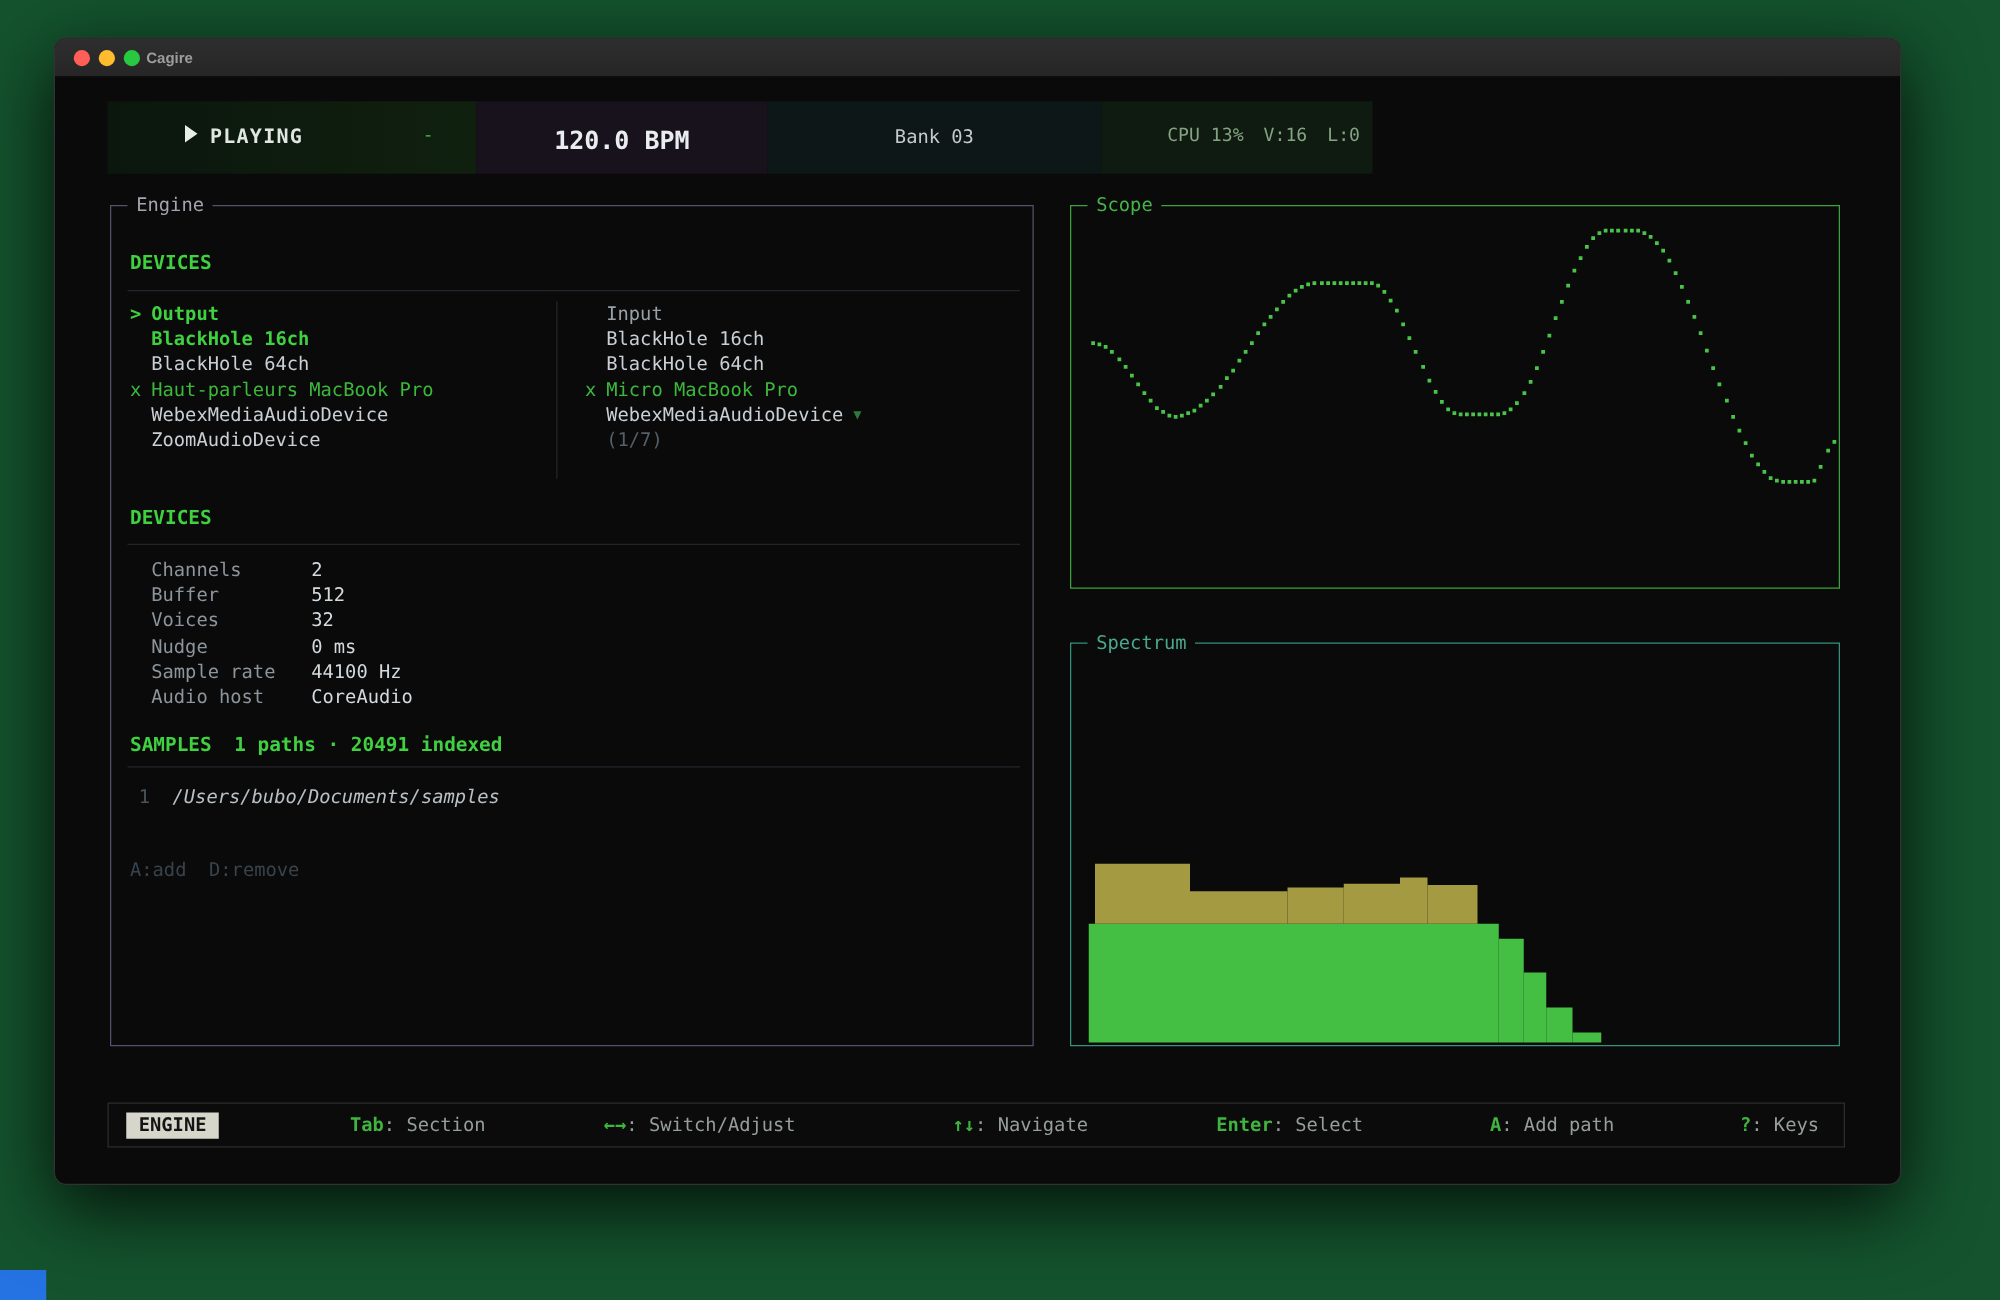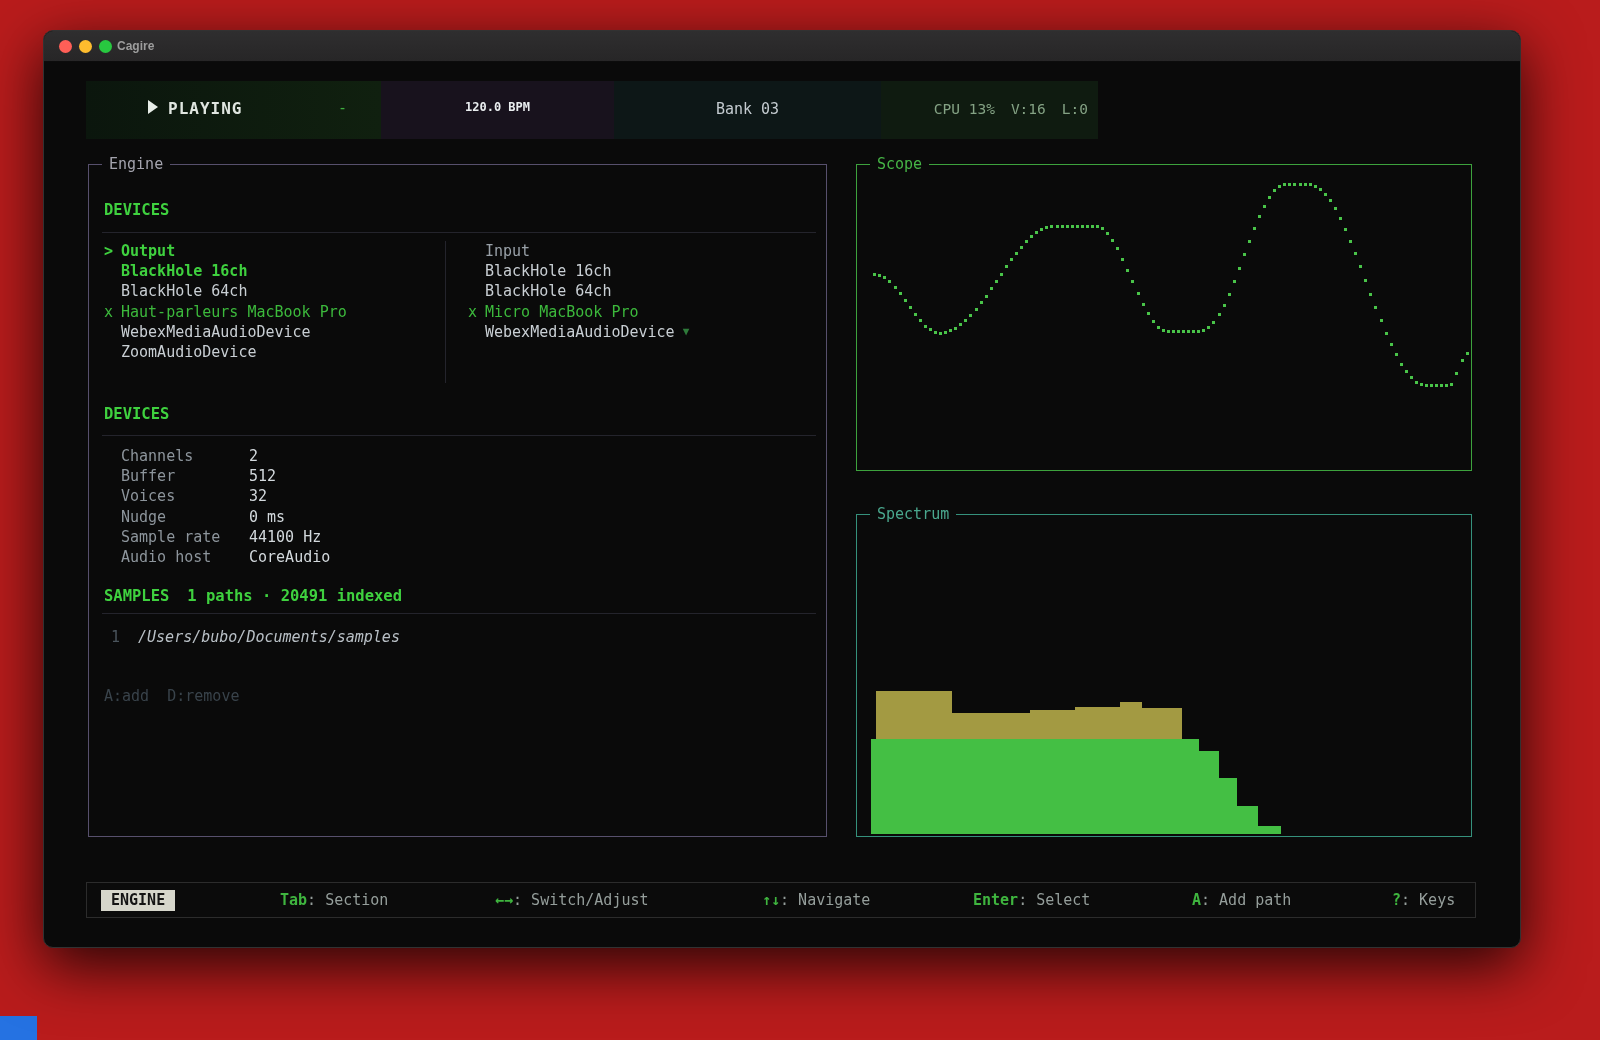--- a/index.html
+++ b/index.html
@@ -1,19 +1,19 @@
 <!DOCTYPE html>
 <html><head>
 <meta charset="utf-8">
 <style>
   html,body{margin:0;padding:0;background:#000;width:1600px;height:1040px;overflow:hidden;
     font-family:"DejaVu Sans Mono", monospace;}
   *{box-sizing:border-box;}
 
-  .desktop{position:absolute;inset:0;background:#b91c1c;}
+  .desktop{position:absolute;inset:0;background:#14532d;}
   .desktop-fragment{position:absolute;left:0;top:1016px;width:37px;height:24px;background:#2572e2;}
 
   .window{position:absolute;left:43px;top:30px;width:1478px;height:918px;background:#0a0a0a;
     border-radius:10px;overflow:hidden;border:1px solid #323232;box-shadow:0 18px 60px rgba(0,0,0,.8);}
   .titlebar{position:absolute;left:0;top:0;width:100%;height:31px;
     background:linear-gradient(#2f2e2f,#272627);border-bottom:1px solid #0c0c0c;}
   .traffic{position:absolute;top:9px;width:13px;height:13px;border-radius:50%;}
   .tl-close{left:15px;background:#ff5f57;}
   .tl-min{left:35px;background:#febc2e;}
   .tl-max{left:55px;background:#28c840;}
@@ -25,21 +25,21 @@
   .seg{position:relative;height:100%;}
   .seg1{width:295px;background:linear-gradient(90deg,#0b160d,#10200f);}
   .seg2{width:233px;background:#18121d;}
   .seg3{width:267px;background:#0d1717;}
   .seg4{width:378px;background:#0d1715;}
   .seg5{width:217px;background:#0f1b10;}
   .transport{position:absolute;left:62px;top:18px;font-size:16px;font-weight:bold;color:#e0e6e0;letter-spacing:1px;}
   .play-icon{display:inline-block;margin-right:10px;width:0;height:0;border-left:10px solid #e8eee8;
     border-top:7px solid transparent;border-bottom:7px solid transparent;}
   .beat{position:absolute;left:252px;top:18px;font-size:15px;color:#3fae3f;}
-  .bpm{position:absolute;left:0;width:100%;top:19px;text-align:center;font-size:12px;font-weight:bold;color:#e9edef;}
+  .bpm{position:absolute;left:0;width:100%;top:19px;text-align:center;font-size:20px;font-weight:bold;color:#e9edef;}
   .bank,.pattern{position:absolute;left:0;width:100%;top:19px;text-align:center;font-size:15px;color:#c4cbd0;}
   .stats{position:absolute;right:10px;top:20px;font-size:14.5px;color:#84a284;white-space:nowrap;}
   .stats span{margin-left:16px;}
 
   
   .panel{position:absolute;background:#0a0a0a;}
   .panel-label{position:absolute;top:-10px;left:13px;padding:0 7px;background:#0a0a0a;font-size:15px;}
   .engine-panel{left:44px;top:133px;width:739px;height:673px;border:1px solid #57506d;}
   .engine-panel .panel-label{color:#a4a4ae;}
   .scope-panel{left:812px;top:133px;width:616px;height:307px;border:1px solid #3da23d;}
@@ -88,21 +88,21 @@
   .spectrum-body{position:absolute;inset:2px;}
   .spec-bar{position:absolute;}
 
   
   .statusbar{position:absolute;left:42px;top:851px;width:1390px;height:36px;border:1px solid #2c2c2c;background:#0b0b0b;}
   .mode-badge{position:absolute;left:14px;top:7px;background:#d6d6cb;color:#141414;font-size:15px;
     font-weight:bold;padding:1px 10px 2px 10px;}
   .hint{position:absolute;top:8px;font-size:15px;white-space:pre;}
   .hint .k{color:#3fb53f;font-weight:bold;}
   .hint .d{color:#959e9b;}
-  .hint:nth-of-type(1){left:193px;} .hint:nth-of-type(2){left:408px;text-align:center;}
+  .hint:nth-of-type(1){left:193px;} .hint:nth-of-type(2){left:396px;text-align:center;}
   .hint:nth-of-type(3){left:675px;} .hint:nth-of-type(4){left:886px;}
   .hint:nth-of-type(5){left:1105px;} .hint:nth-of-type(6){left:1305px;}
 </style>
 </head>
 <body>
 
 <div class="desktop">
   <div class="desktop-fragment"></div>
 
   <div class="window">
@@ -148,20 +148,21 @@
 
       <div class="vdivider"></div>
 
       <div class="device-col col-input">
         <div class="device-row dev-header"><span class="prefix"></span><span>Input</span></div>
         <div id="input-items">
             <div class="device-row dev-normal"><span class="prefix"></span><span>BlackHole 16ch</span></div>
             <div class="device-row dev-normal"><span class="prefix"></span><span>BlackHole 64ch</span></div>
             <div class="device-row dev-active"><span class="prefix">x</span><span>Micro MacBook Pro</span></div>
             <div class="device-row dev-normal"><span class="prefix"></span><span>WebexMediaAudioDevice</span><span class="dropdown-glyph">▼</span></div>
+            <div class="device-row dev-dim"><span class="prefix"></span><span>(1/7)</span></div>
           </div>
       </div>
 
       <div class="heading h-settings">DEVICES</div>
       <div class="divider d2"></div>
       <div class="settings-rows" id="settings-rows">
           <div class="settings-row">
             <span class="s-label">Channels</span>
             <span class="s-value">2</span>
           </div>

